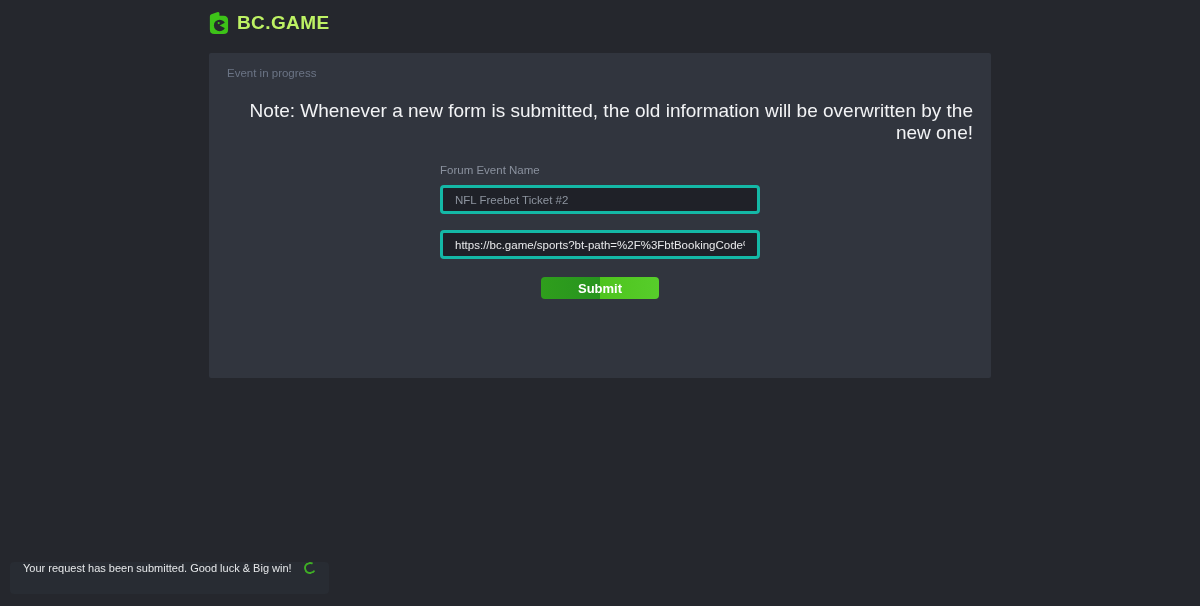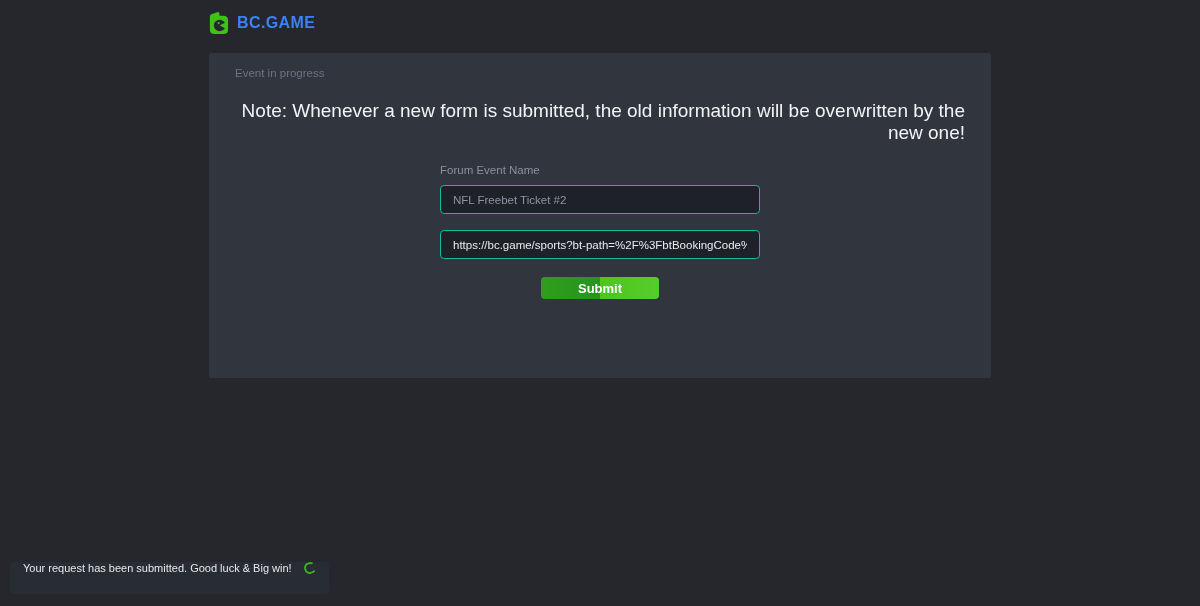--- a/index.html
+++ b/index.html
@@ -14,36 +14,36 @@
   
   .header {
     height:45px;
     display:flex;
     align-items:center;
     padding-left:207px;
   }
   .brand { display:flex; align-items:center; gap:7px; cursor:pointer; }
   .brand-icon { width:23px; height:24px; display:block; }
   .brand-text {
-    color:#3b82f6;
-    font-size:16px;
+    color:#bef264;
+    font-size:19px;
     font-weight:bold;
     letter-spacing:0.4px;
   }
 
   
   .panel {
     position:absolute;
     left:209px;
     top:53px;
     width:782px;
     height:325px;
     background:#31353e;
     border-radius:2px;
-    padding:14px 26px;
+    padding:14px 18px;
   }
   .status-text {
     color:#6b7485;
     font-size:11.5px;
   }
   .note {
     margin-top:21px;
     text-align:right;
     color:#f2f3f5;
     font-size:19px;
@@ -58,21 +58,21 @@
   .field-label {
     display:block;
     color:#8a919e;
     font-size:11.5px;
     margin-bottom:9px;
   }
   .field-input {
     width:100%;
     height:29px;
     background:#1f2128;
-    border:1px solid #14b8a6;
+    border:3px solid #14b8a6;
     border-radius:4px;
     padding:0 12px;
     font-family:"Liberation Sans", sans-serif;
     font-size:11.5px;
     color:#e9eaec;
     outline:none;
   }
   .field-input.muted { color:#8d949f; }
 
   .submit-btn {

